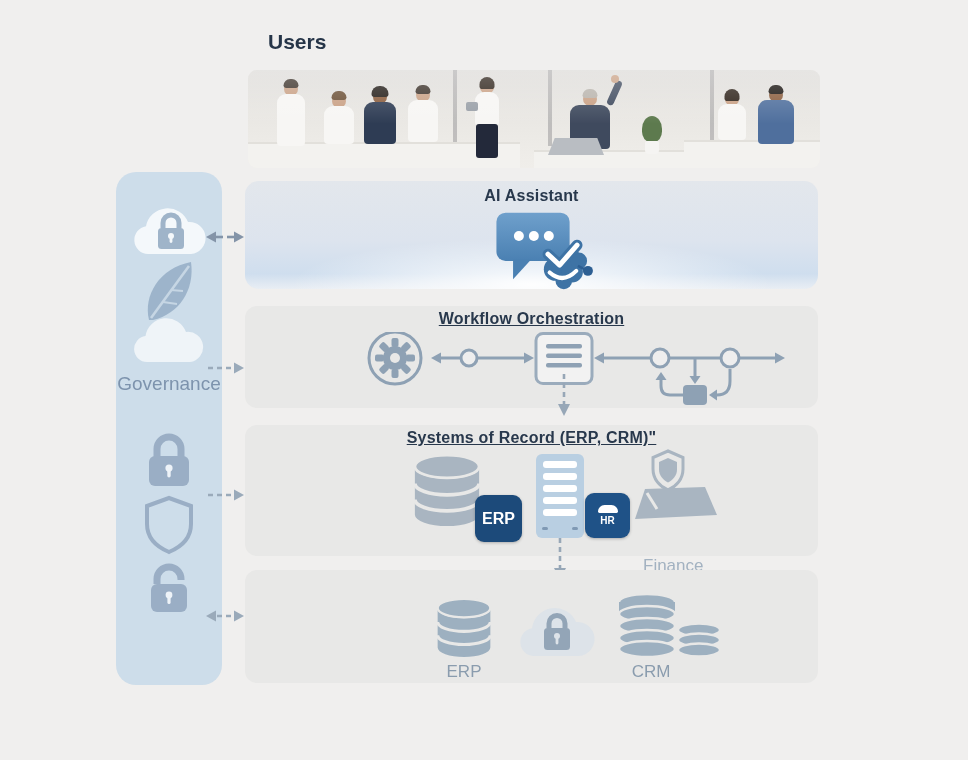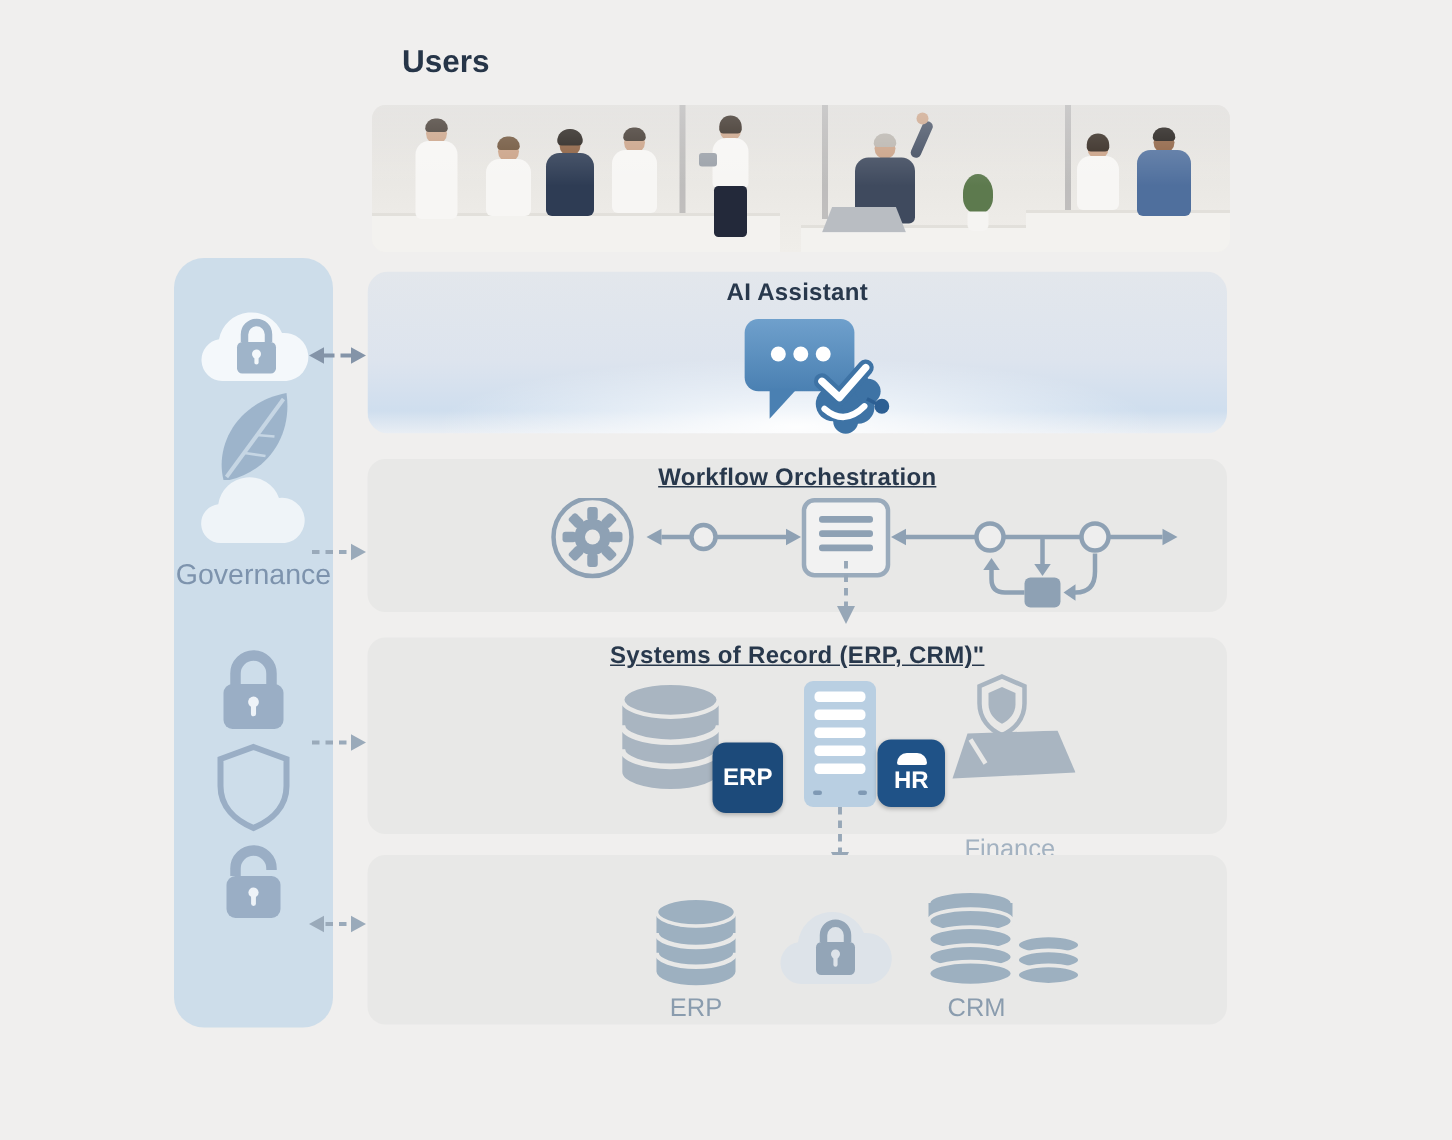--- a/index.html
+++ b/index.html
@@ -57,21 +57,21 @@
     font-size:16px;font-weight:700;color:#28384c;letter-spacing:0.2px;
   }
   .band-wf h2,.band-sys h2,.band-inf h2{padding-top:4px;text-decoration:underline;}
   
   .badge{
     position:absolute;display:flex;align-items:center;justify-content:center;
     flex-direction:column;color:#fff;font-weight:700;border-radius:9px;
     box-shadow:0 1px 3px rgba(0,0,0,0.25);
   }
   .badge-erp{left:230px;top:70px;width:47px;height:47px;background:#1c4a7a;font-size:16px;}
-  .badge-hr{left:340px;top:68px;width:45px;height:45px;background:#1f5287;font-size:16px;}
+  .badge-hr{left:340px;top:68px;width:45px;height:45px;background:#1f5287;font-size:10px;}
   .hat{width:20px;height:8px;background:#fff;border-radius:9px 9px 2px 2px;margin-bottom:2px;}
   .muted-label{position:absolute;font-size:17px;color:#a3b2c1;}
   .infra-label{position:absolute;font-size:17px;color:#8a9cae;text-align:center;}
   
   .vdash{width:16px;height:42px;}
 </style>
 </head>
 <body>
 
 <div class="abs" style="inset:0;">

